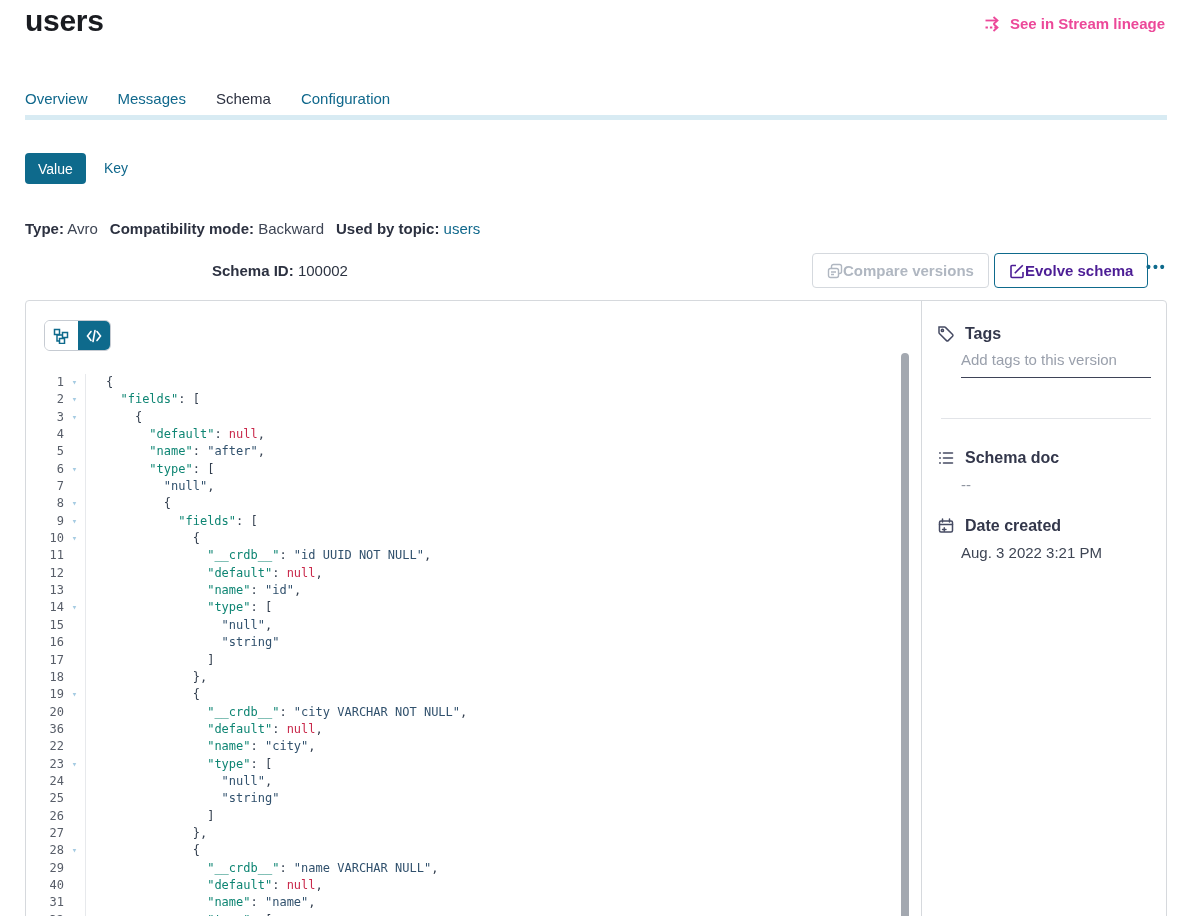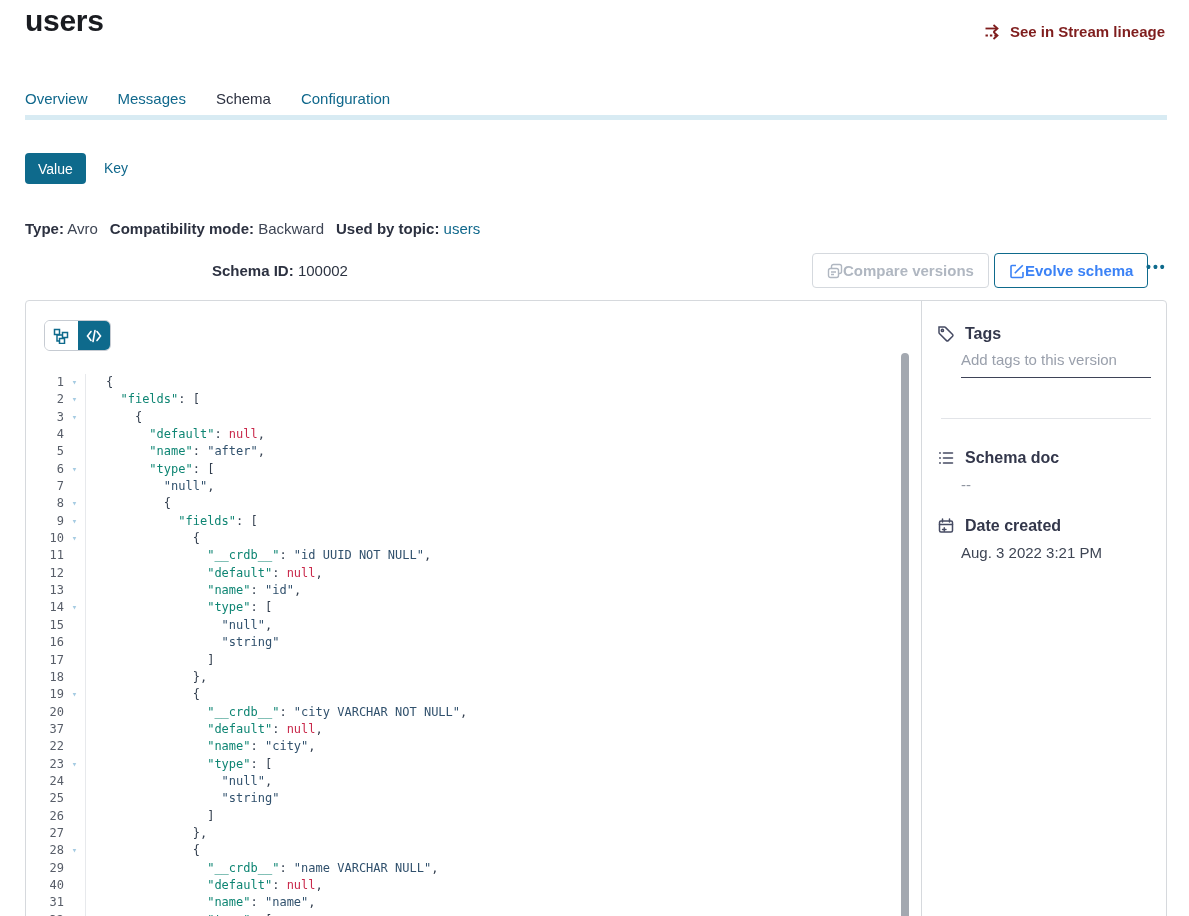--- a/index.html
+++ b/index.html
@@ -4,21 +4,21 @@
 <style>
   * { margin:0; padding:0; box-sizing:border-box; }
   html,body { background:#fff; }
   .stage { position:relative; width:1189px; height:916px; overflow:hidden; background:#fff;
            font-family:"Liberation Sans", sans-serif; color:#2d3442; }
 
   
   .page-title { position:absolute; left:25px; top:4px; font-size:30px; font-weight:700;
                 color:#1a1c21; letter-spacing:-0.3px; }
   .lineage-link { position:absolute; top:15px; right:24px; display:flex; align-items:center; gap:7px;
-                  color:#7f1d1d; font-size:15px; font-weight:600; cursor:pointer;margin-top:8px; }
+                  color:#ec4899; font-size:15px; font-weight:600; cursor:pointer; }
 
   
   .tabs { position:absolute; left:25px; top:90px; display:flex; gap:30px; font-size:15px; }
   .tab { position:relative; color:#10688c; cursor:pointer; padding-bottom:0; }
   .tab.active { color:#2c3140; font-weight:500; }
   .tab.active::after { content:""; position:absolute; left:0; right:0; top:25px; height:5px; background:#0d5f80; }
   .tab-track { position:absolute; left:25px; top:115px; width:1142px; height:5px; background:#d8ebf3; }
 
   
   .value-btn { position:absolute; left:25px; top:153px; height:31px; padding:8px 13px; display:flex;
@@ -37,21 +37,21 @@
   .select-wrap select { width:100%; height:100%; border:1px solid #343b4d; border-radius:6px;
         padding:0 30px 0 12px; font-size:14px; color:#2d3442; font-family:inherit; background:#fff;
         appearance:none; -webkit-appearance:none; cursor:pointer; }
   .select-wrap .chev { position:absolute; right:11px; top:10px; pointer-events:none; color:#2d3442; }
   .schema-id { position:absolute; left:212px; top:262px; font-size:15px; }
   .schema-id b { font-weight:700; color:#2c3140; }
   .btn { position:absolute; top:253px; height:35px; display:flex; align-items:center; 
          padding:4px 14px; border-radius:4px; font-size:15px; font-weight:600; font-family:inherit;
          background:#fff; cursor:pointer; }
   .btn.compare { left:812px; border:1px solid #d5d9de; color:#b0b7c1; cursor:default; }
-  .btn.evolve  { left:994px; border:1.5px solid #0e6a8c; color:#3b82f6; }
+  .btn.evolve  { left:994px; border:1.5px solid #0e6a8c; color:#4c1d95; }
   .more-dots { position:absolute; left:1146px; top:259px; color:#0e6a8c; font-size:14px;
                font-weight:700; letter-spacing:2px; cursor:pointer; }
 
   
   .panel { position:absolute; left:25px; top:300px; width:1142px; height:660px;
            border:1px solid #d6d9dd; border-radius:4px; background:#fff; }
   .view-toggle { position:absolute; left:18px; top:19px; display:flex; width:67px; height:31px;
                  border:1px solid #c6cbd2; border-radius:6px; overflow:hidden; }
   .view-toggle .seg { width:33.5px; display:flex; align-items:center; justify-content:center; cursor:pointer; }
   .view-toggle .seg.tree { background:#fff; color:#0e6a8c; }
@@ -282,21 +282,21 @@
           <span class="ln">19</span>
           <span class="fold">▾</span>
           <span class="ct">            <span class="tk-p">{</span></span>
         </div>
         <div class="cl">
           <span class="ln">20</span>
           <span class="fold"></span>
           <span class="ct">              <span class="tk-k">"__crdb__"</span><span class="tk-p">: </span><span class="tk-s">"city VARCHAR NOT NULL"</span><span class="tk-p">,</span></span>
         </div>
         <div class="cl">
-          <span class="ln">37</span>
+          <span class="ln">36</span>
           <span class="fold"></span>
           <span class="ct">              <span class="tk-k">"default"</span><span class="tk-p">: </span><span class="tk-n">null</span><span class="tk-p">,</span></span>
         </div>
         <div class="cl">
           <span class="ln">22</span>
           <span class="fold"></span>
           <span class="ct">              <span class="tk-k">"name"</span><span class="tk-p">: </span><span class="tk-s">"city"</span><span class="tk-p">,</span></span>
         </div>
         <div class="cl">
           <span class="ln">23</span>

